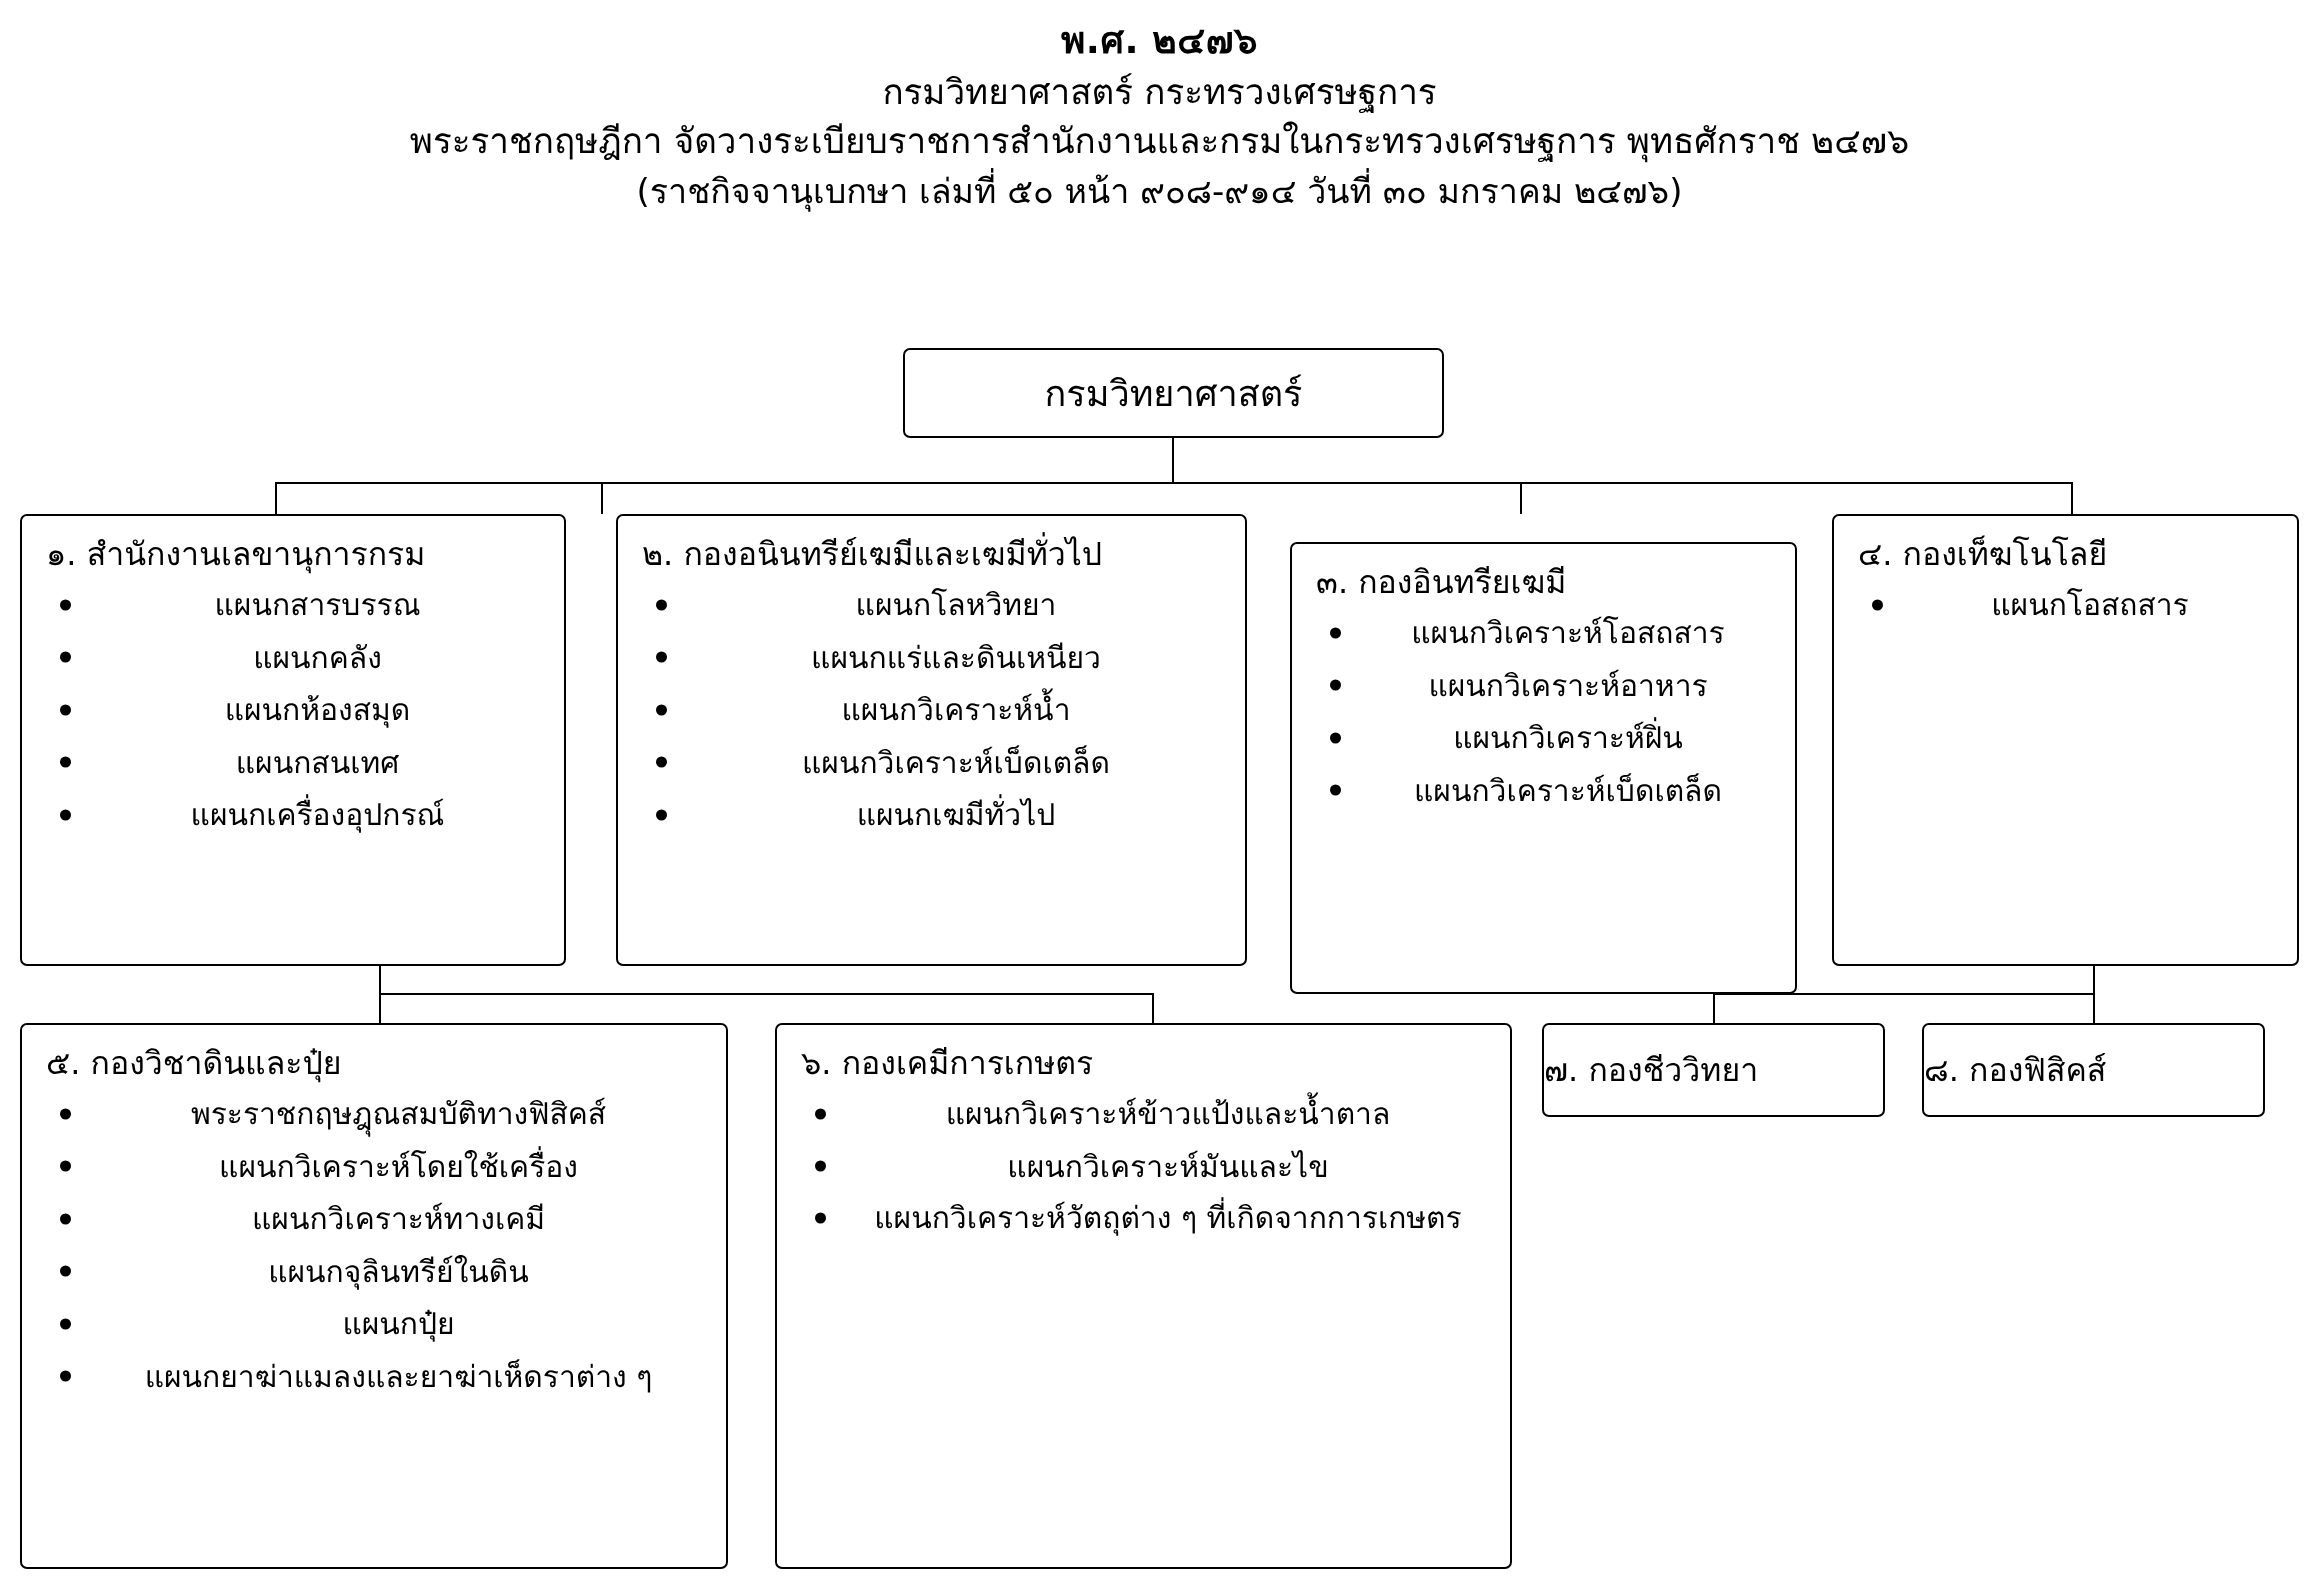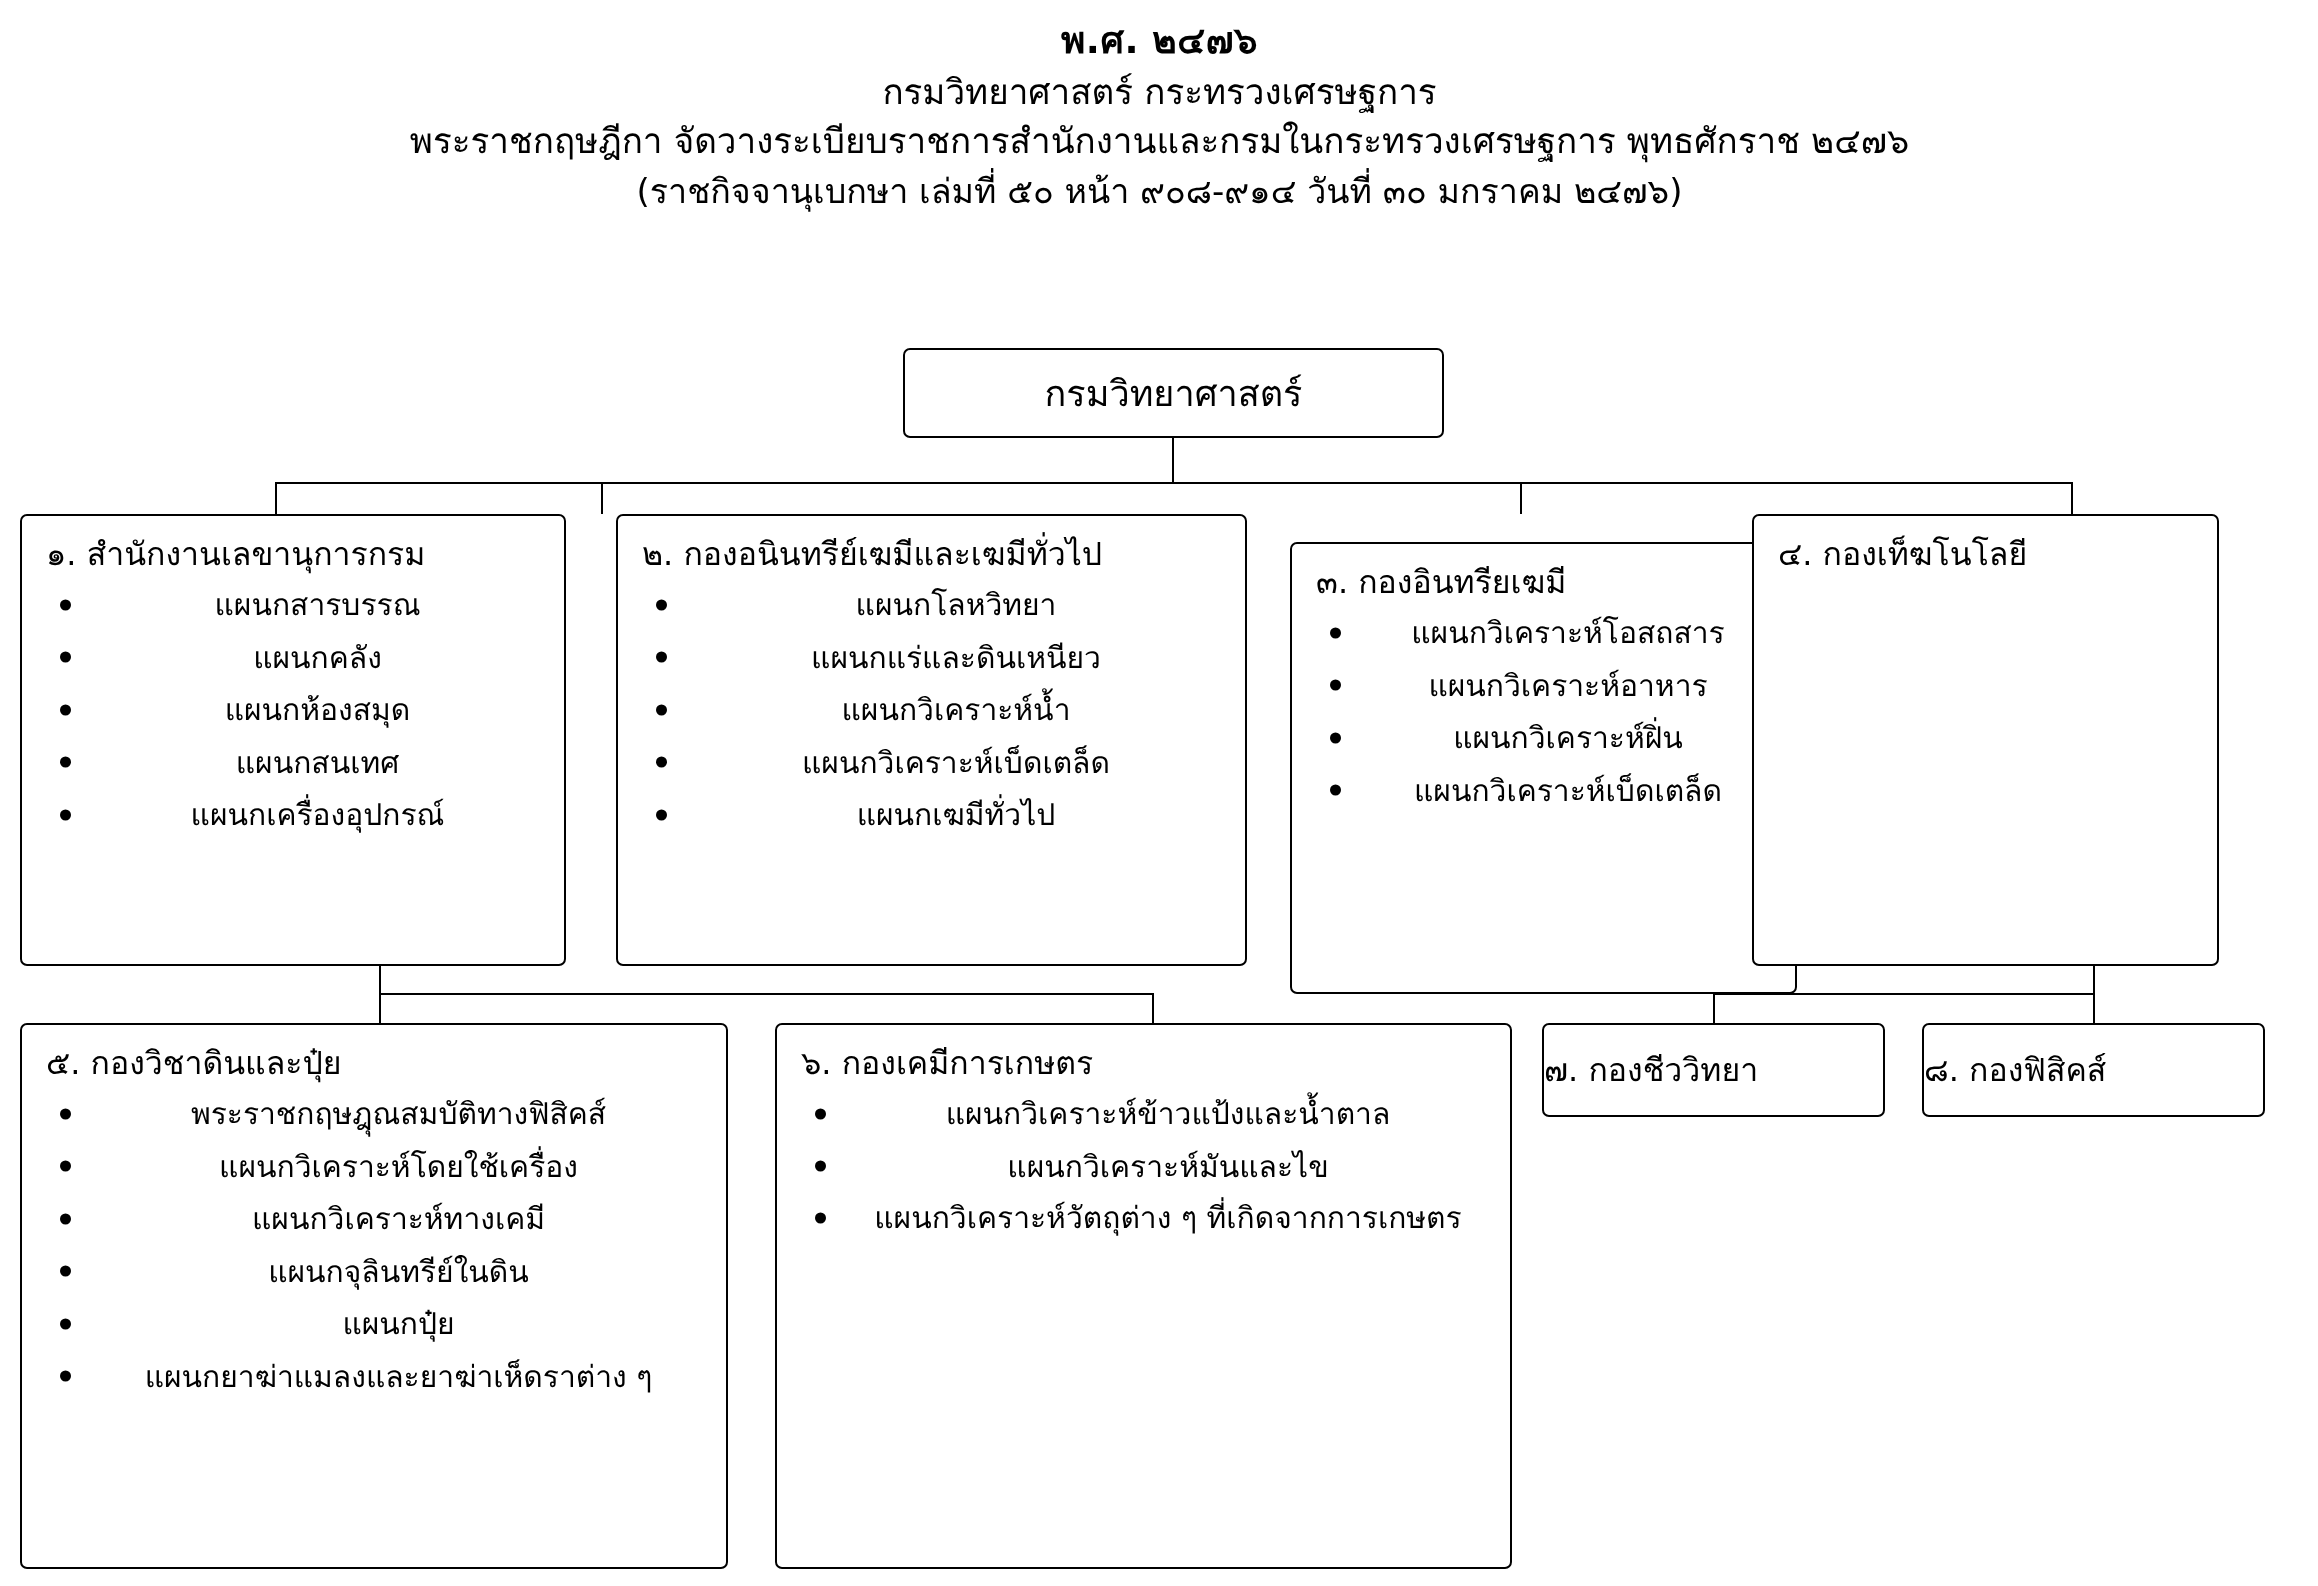--- a/index.html
+++ b/index.html
@@ -105,21 +105,21 @@
   }
   ul.items li.wrap {
     white-space: normal;
     line-height: 1.42;
   }
 
   
   #box1 { left: 20px;   top: 514px; width: 546px; height: 452px; }
   #box2 { left: 616px; top: 514px; width: 631px; height: 452px; }
   #box3 { left: 1274px; top: 542px; width: 507px; height: 452px; margin-left: 16px; }
-  #box4 { left: 1752px; top: 514px; width: 467px;  height: 452px; }
+  #box4 { left: 1832px; top: 514px; width: 467px;  height: 452px; }
 
   
   #box5 { left: 20px;   top: 1023px; width: 708px; height: 546px; }
   #box6 { left: 775px; top: 1023px; width: 737px; height: 546px; }
 
   .small-box {
     height: 94px;
     display: flex;
     align-items: center;
   }
@@ -195,20 +195,21 @@
       <li><span class="bullet"></span><span>แผนกวิเคราะห์โอสถสาร</span></li>
       <li><span class="bullet"></span><span>แผนกวิเคราะห์อาหาร</span></li>
       <li><span class="bullet"></span><span>แผนกวิเคราะห์ฝิ่น</span></li>
       <li><span class="bullet"></span><span>แผนกวิเคราะห์เบ็ดเตล็ด</span></li>
     </ul>
   </div>
 
   <div class="box dept-box" id="box4">
     <div class="box-title">๔. กองเท็ฆโนโลยี</div>
     <ul class="items">
+      <li><span class="bullet"></span><span>แผนกโอสถสาร</span></li>
     </ul>
   </div>
 
   <div class="box dept-box" id="box5">
     <div class="box-title">๕. กองวิชาดินและปุ๋ย</div>
     <ul class="items">
       <li><span class="bullet"></span><span>พระราชกฤษฎุณสมบัติทางฟิสิคส์</span></li>
       <li><span class="bullet"></span><span>แผนกวิเคราะห์โดยใช้เครื่อง</span></li>
       <li><span class="bullet"></span><span>แผนกวิเคราะห์ทางเคมี</span></li>
       <li><span class="bullet"></span><span>แผนกจุลินทรีย์ในดิน</span></li>

